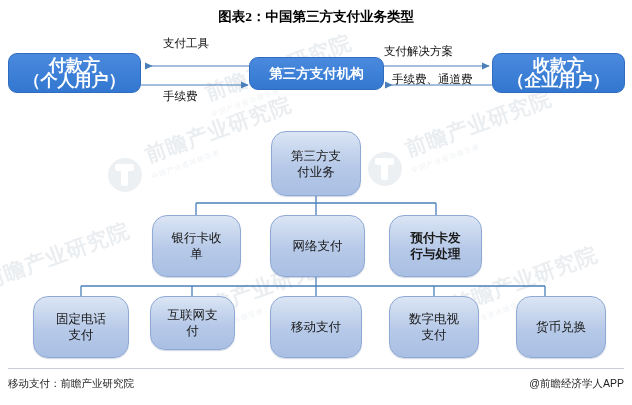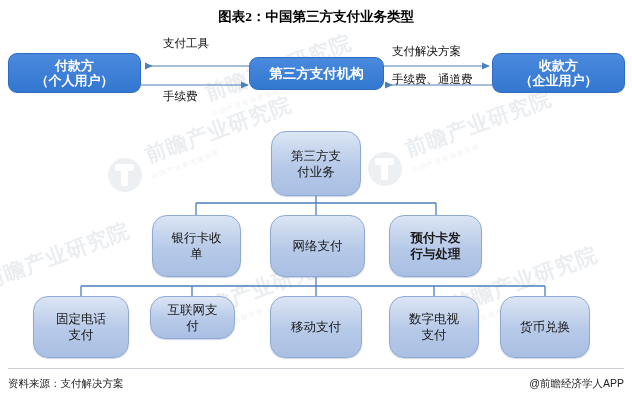--- a/index.html
+++ b/index.html
@@ -77,21 +77,21 @@
   .node-top {
     position: absolute;
     box-sizing: border-box;
     background: #3e7fd5;
     background: linear-gradient(180deg, #4a8ade 0%, #3277d0 100%);
     border: 1px solid #2f6bbf;
     border-radius: 9px;
     color: #ffffff;
     font-family: "Liberation Serif", "DejaVu Serif", serif;
     font-weight: bold;
-    font-size: 13px;
+    font-size: 17px;
     line-height: 15px;
     display: flex;
     align-items: center;
     justify-content: center;
     text-align: center;
     z-index: 5;
     white-space: pre-line;
   }
 
   
@@ -216,38 +216,38 @@
   <div class="node-top" style="left:8px; top:53px; width:133px; height:40px;">付款方
 （个人用户）</div>
 
   <div class="node-top" style="left:249px; top:57px; width:135px; height:33px; font-size:13.5px;">第三方支付机构</div>
 
   <div class="node-top" style="left:492px; top:53px; width:133px; height:40px;">收款方
 （企业用户）</div>
 
   <div class="flow-label" style="left:163px; top:36px;">支付工具</div>
   <div class="flow-label" style="left:163px; top:89px;">手续费</div>
-  <div class="flow-label" style="left:392px; top:44px;">支付解决方案</div>
+  <div class="flow-label" style="left:384px; top:44px;">支付解决方案</div>
   <div class="flow-label" style="left:392px; top:72px;">手续费、通道费</div>
 
   <div class="node" style="left:271px; top:131px; width:90px; height:65px;">第三方支
 付业务</div>
 
   <div class="node" style="left:152px; top:215px; width:89px; height:62px;">银行卡收
 单</div>
   <div class="node" style="left:270px; top:215px; width:95px; height:62px;">网络支付</div>
   <div class="node" style="left:389px; top:215px; width:93px; height:62px;font-weight:bold;">预付卡发
 行与处理</div>
 
   <div class="node" style="left:33px; top:296px; width:96px; height:62px;">固定电话
 支付</div>
-  <div class="node" style="left:150px; top:296px; width:85px; height:43px;">互联网支
+  <div class="node" style="left:150px; top:296px; width:85px; height:54px;">互联网支
 付</div>
   <div class="node" style="left:270px; top:296px; width:92px; height:62px;">移动支付</div>
   <div class="node" style="left:389px; top:296px; width:90px; height:62px;">数字电视
 支付</div>
-  <div class="node" style="left:500px; top:296px; width:90px; height:62px;">货币兑换</div>
+  <div class="node" style="left:516px; top:296px; width:90px; height:62px;">货币兑换</div>
 
   <div class="footer-rule"></div>
-  <div class="footer-left">资料来源：支付解决方案</div>
+  <div class="footer-left">移动支付：前瞻产业研究院</div>
   <div class="footer-right">@前瞻经济学人APP</div>
 
 </div>
 
 </body></html>

